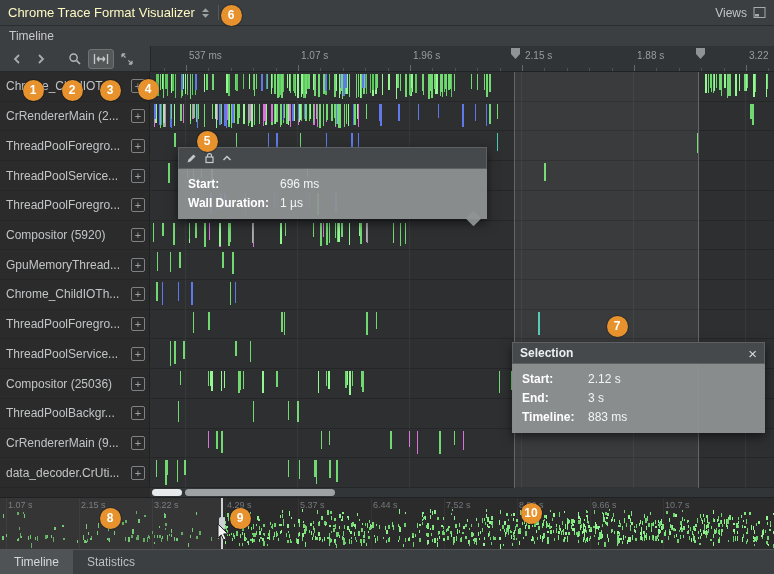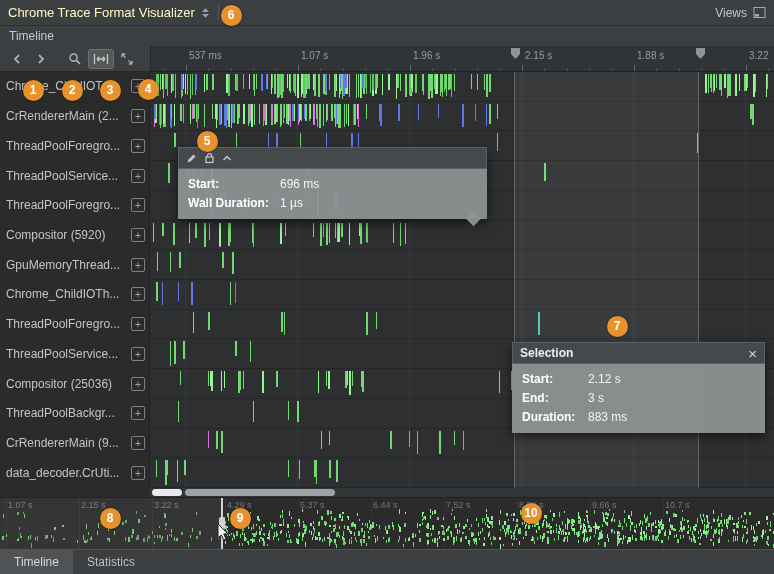--- a/index.html
+++ b/index.html
@@ -1781,21 +1781,21 @@
     <div class="popup-body">
       <div class="prow">
           <span class="plabel">Start:</span>
           <span class="pvalue">2.12 s</span>
         </div>
       <div class="prow">
           <span class="plabel">End:</span>
           <span class="pvalue">3 s</span>
         </div>
       <div class="prow">
-          <span class="plabel">Duration:</span>
+          <span class="plabel">Timeline:</span>
           <span class="pvalue">883 ms</span>
         </div>
     </div>
   </div>
 
   <svg class="cursor" style="left:217px;top:523px" width="13" height="19" viewBox="0 0 13 19">
     <path d="M1 1v14l3.3-3.1 2.3 5 2.4-1-2.3-5H11z" fill="#f5f5f5" stroke="#222" stroke-width="1"></path>
   </svg>
 
 <div class="badge" style="left: 33px; top: 90px; background: rgb(232, 146, 46);">1</div>

